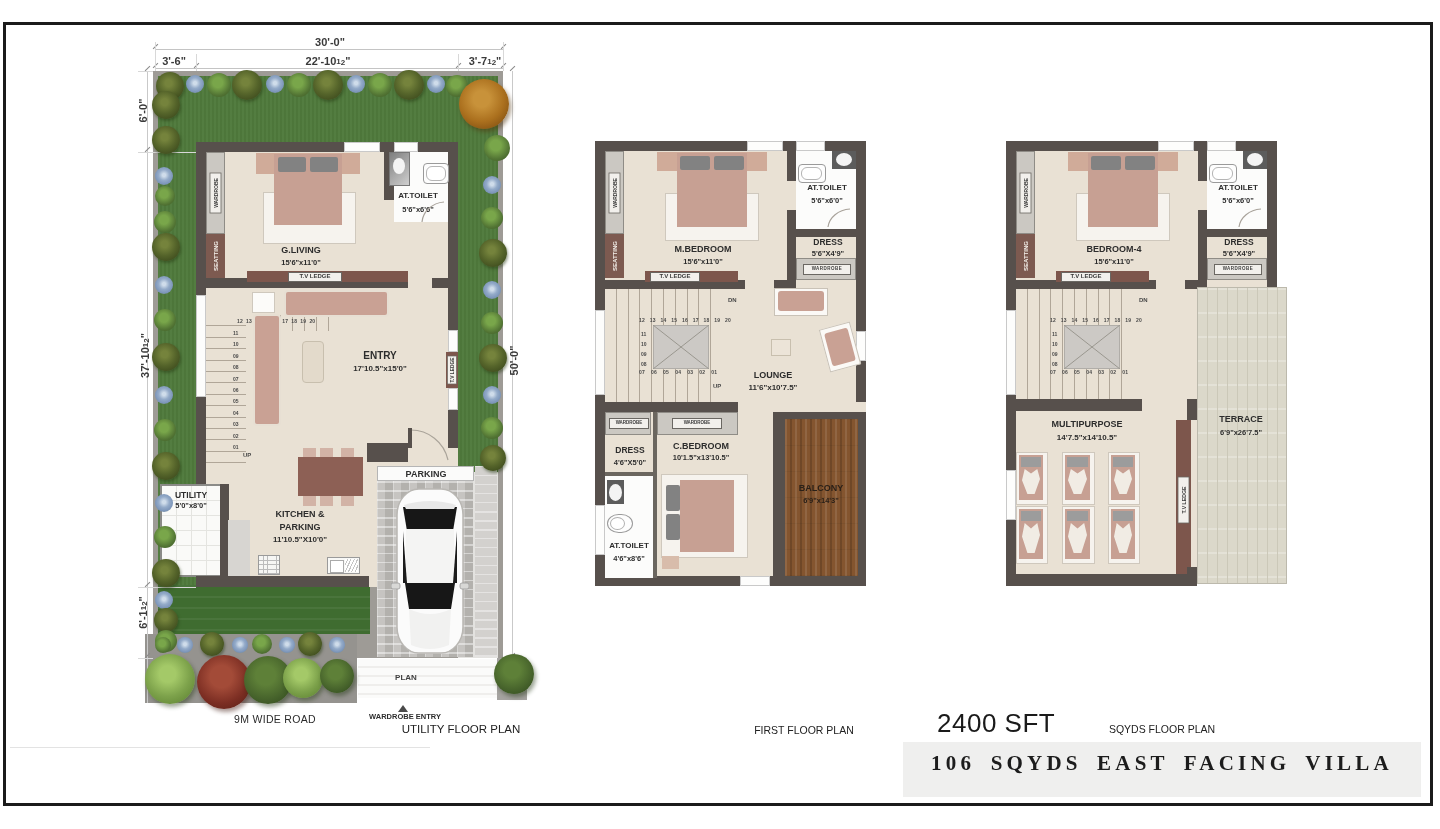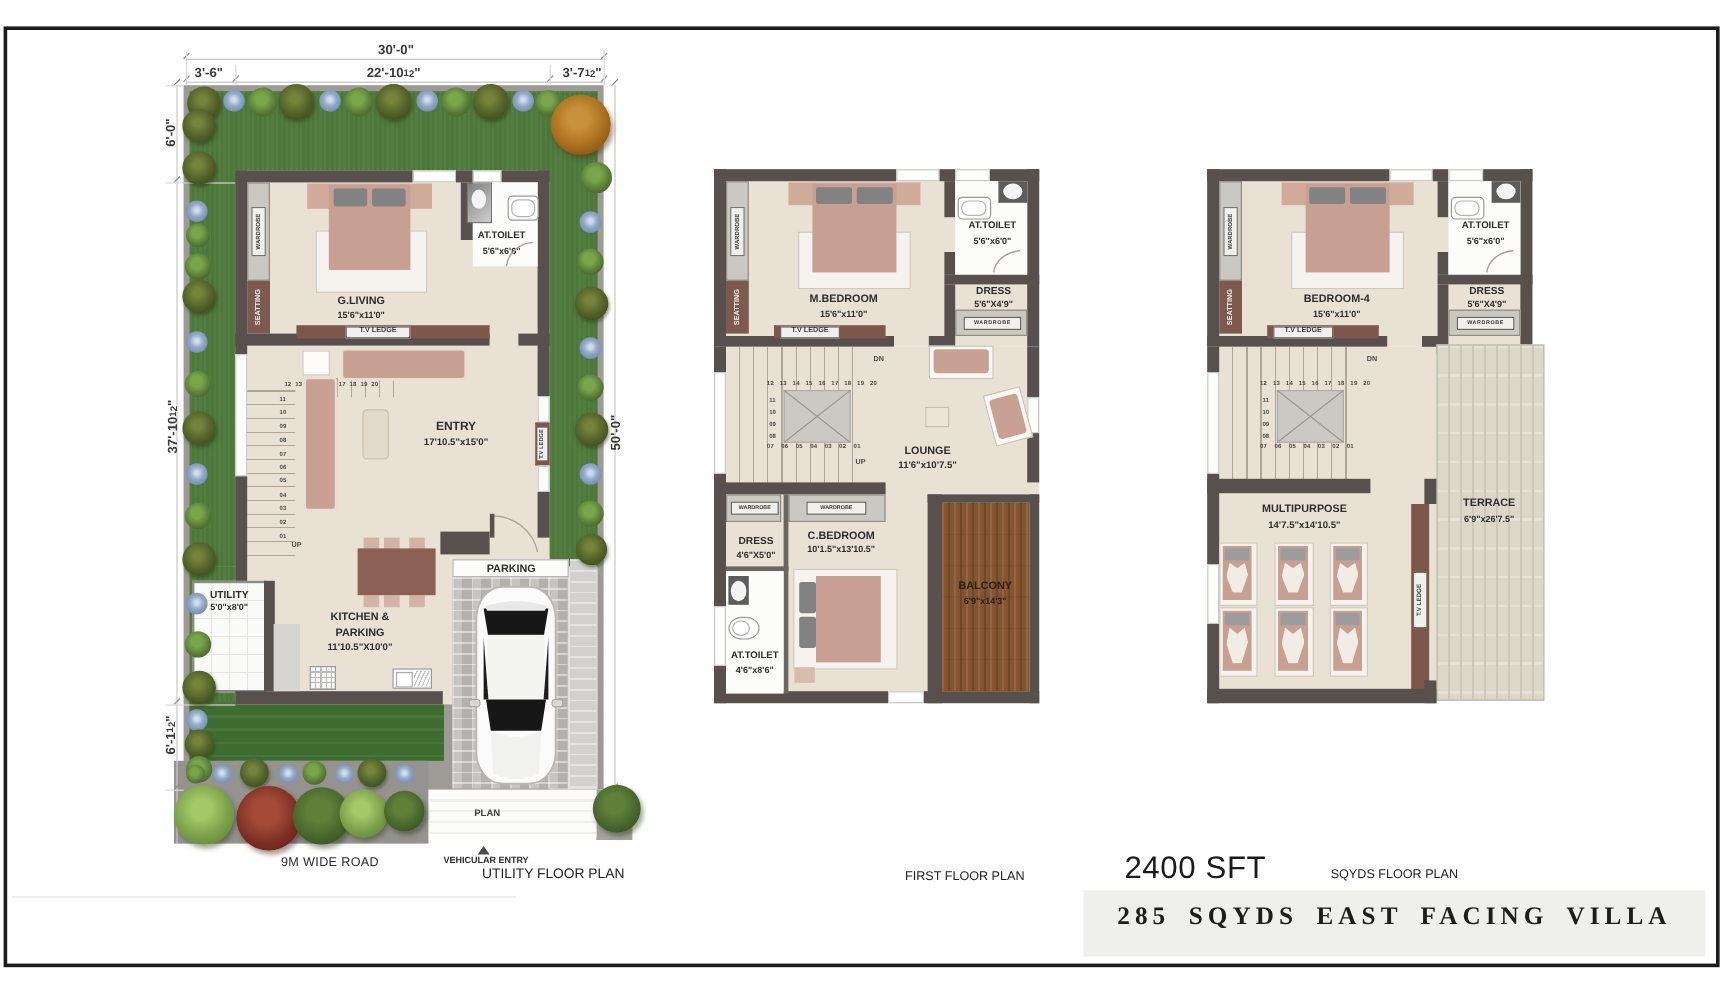--- a/index.html
+++ b/index.html
@@ -235,21 +235,21 @@
 <div class="dim" style="left:110px;top:607px;width:66px;font-size:11px;transform:rotate(-90deg);">6'-1<span style="font-size:8px;vertical-align:1px;">1</span><span style="font-size:8px;">2</span>"</div>
 
 <div class="a" style="left:512px;top:71px;width:1px;height:587px;background:#c9c9c9;"></div>
 
 <div class="dim" style="left:484px;top:355px;width:60px;font-size:11px;transform:rotate(-90deg);">50'-0"</div>
 
 <div class="txt" style="left:205px;top:714px;width:140px;font-size:10.5px;font-weight:normal;color:#2b2b2b;letter-spacing:.3px;">9M WIDE ROAD</div>
 
 <div class="a" style="left:398px;top:705px;width:0;height:0;border-left:5px solid transparent;border-right:5px solid transparent;border-bottom:7px solid #4a4a4a;"></div>
 
-<div class="txt" style="left:360px;top:713px;width:90px;font-size:7.5px;">VEHICULAR ENTRY</div>
+<div class="txt" style="left:360px;top:713px;width:90px;font-size:7.5px;">WARDROBE ENTRY</div>
 
 <div class="txt" style="left:395px;top:724px;width:132px;font-size:11.5px;font-weight:normal;color:#222;">UTILITY FLOOR PLAN</div>
 <div class="a" style="left:152px;top:46px;width:7px;height:1px;background:#8a8a8a;transform:rotate(-45deg);"></div>
 <div class="a" style="left:500px;top:46px;width:7px;height:1px;background:#8a8a8a;transform:rotate(-45deg);"></div>
 <div class="a" style="left:152px;top:65px;width:7px;height:1px;background:#8a8a8a;transform:rotate(-45deg);"></div>
 <div class="a" style="left:193px;top:65px;width:7px;height:1px;background:#8a8a8a;transform:rotate(-45deg);"></div>
 <div class="a" style="left:455px;top:65px;width:7px;height:1px;background:#8a8a8a;transform:rotate(-45deg);"></div>
 <div class="a" style="left:500px;top:65px;width:7px;height:1px;background:#8a8a8a;transform:rotate(-45deg);"></div>
 <div class="a" style="left:144px;top:68px;width:7px;height:1px;background:#8a8a8a;transform:rotate(-45deg);"></div>
 <div class="a" style="left:144px;top:149px;width:7px;height:1px;background:#8a8a8a;transform:rotate(-45deg);"></div>
@@ -709,13 +709,13 @@
 <div class="wall" style="left:1187px;top:567px;width:10px;height:19px;"></div>
 
 <div class="wall" style="left:1006px;top:574px;width:191px;height:12px;"></div>
 
 <div class="txt" style="left:1100px;top:724px;width:124px;font-size:10.5px;font-weight:normal;color:#222;">SQYDS FLOOR PLAN</div>
 
 <div class="a" style="left:937px;top:708px;font-size:26px;color:#1a1a1a;letter-spacing:0.5px;">2400 SFT</div>
 
 <div class="a" style="left:903px;top:742px;width:518px;height:55px;background:#efefee;"></div>
 
-<div class="a" style="left:903px;top:751px;width:518px;text-align:center;font-family:'Liberation Serif',serif;font-weight:bold;font-size:21px;color:#1c1c1c;letter-spacing:4.2px;word-spacing:6px;white-space:nowrap;">285 SQYDS EAST FACING VILLA</div>
+<div class="a" style="left:903px;top:751px;width:518px;text-align:center;font-family:'Liberation Serif',serif;font-weight:bold;font-size:21px;color:#1c1c1c;letter-spacing:4.2px;word-spacing:6px;white-space:nowrap;">106 SQYDS EAST FACING VILLA</div>
 </div>
 </body></html>

